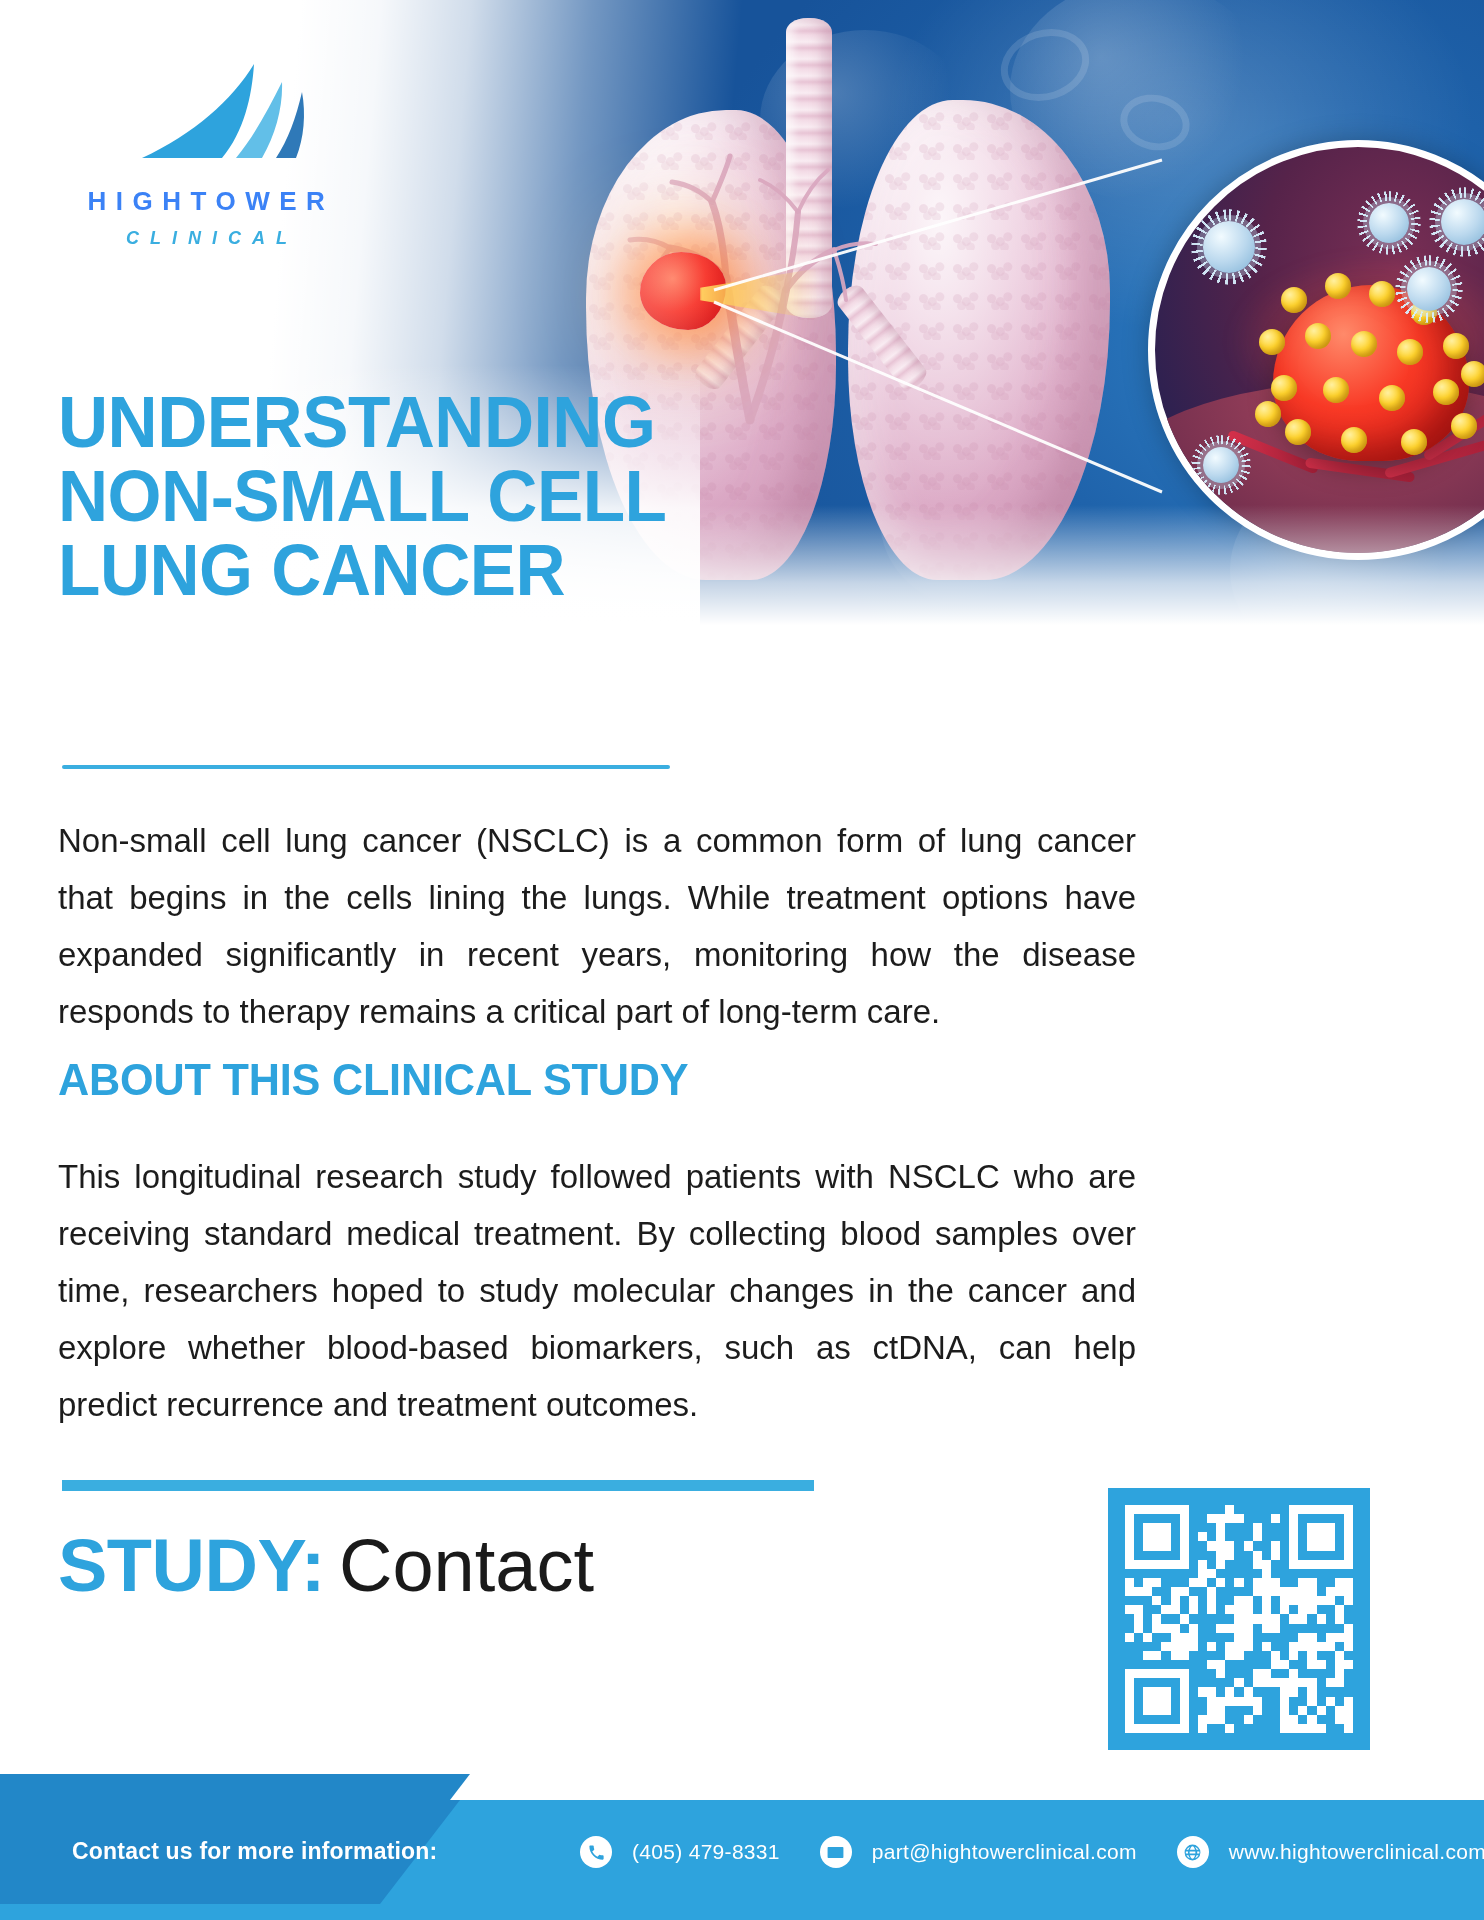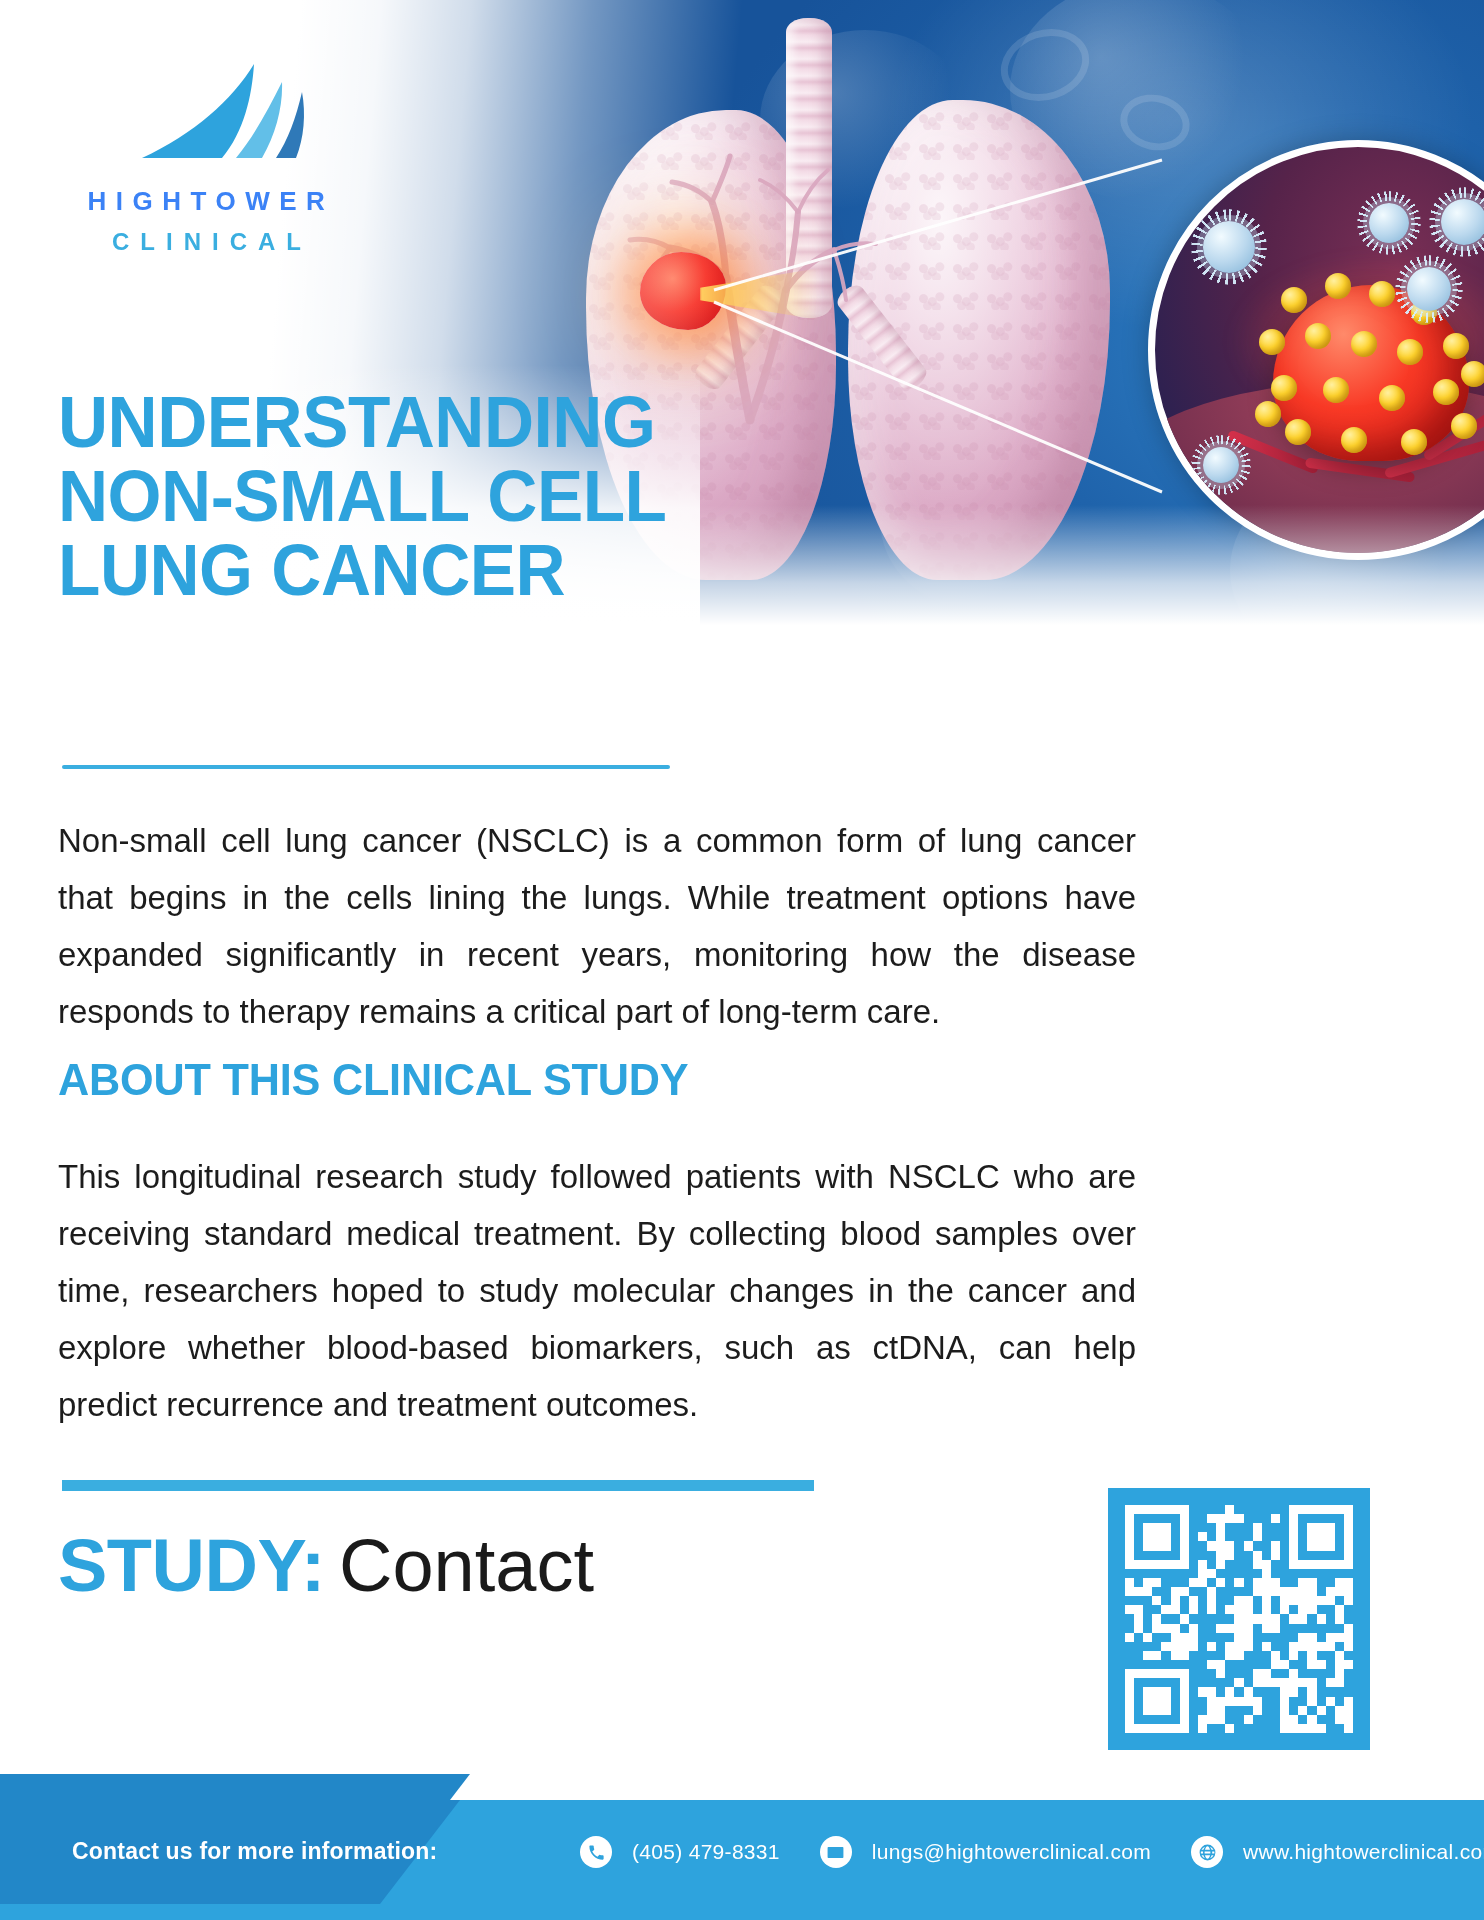--- a/index.html
+++ b/index.html
@@ -169,22 +169,22 @@
   }
 
   
   .logo{ position:absolute; left:58px; top:62px; width:300px; }
   .logo-mark{ width:190px; height:110px; display:block; margin-left:78px; }
   .logo-word{
     font-size:26px; font-weight:700; letter-spacing:9.5px;
     color:#3b82f6; text-align:center; margin-top:14px; margin-left:6px;
   }
   .logo-sub{
-    font-size:24px; font-weight:600; letter-spacing:11px;
-    color:#3aaee0; text-align:center; margin-top:11px; margin-left:8px;
+    font-size:18px; font-weight:600; letter-spacing:11px;
+    color:#3aaee0; text-align:center; margin-top:11px; margin-left:8px;font-style:italic;
   }
 
   
   .title{
     position:absolute; left:58px; top:385px; width:760px;
     font-size:73px; line-height:74px; font-weight:800;
     letter-spacing:-0.5px; color:#2ea3dd;
     font-family:"Liberation Sans", sans-serif;
     transform:scaleX(.95); transform-origin:left center;
   }
@@ -1028,21 +1028,21 @@
       </span>
       <span class="ctext">(405) 479-8331</span>
     </div>
 
     <div class="contact-item">
       <span class="cicon">
         <svg viewBox="0 0 24 24">
             <path d="M3 5h18c.6 0 1 .4 1 1v12c0 .6-.4 1-1 1H3c-.6 0-1-.4-1-1V6c0-.6.4-1 1-1zm9 8L4.2 7H19.8L12 13zm-8 4.4l5.3-4.1L12 15.4l2.7-2.1 5.3 4.1H4z"></path>
           </svg>
       </span>
-      <span class="ctext">lungs@hightowerclinical.com</span>
+      <span class="ctext">part@hightowerclinical.com</span>
     </div>
 
     <div class="contact-item">
       <span class="cicon">
         <svg viewBox="0 0 24 24">
             <path d="M12 2a10 10 0 100 20 10 10 0 000-20zm0 2c1.3 0 2.6 1.9 3.2 4.6H8.8C9.4 5.9 10.7 4 12 4zM6.8 8.6H4.4A8.1 8.1 0 019 4.6a12 12 0 00-2.2 4zm-3.1 2h2.7a18 18 0 000 2.8H3.7a8 8 0 010-2.8zm.7 4.8h2.4a12 12 0 002.2 4 8.1 8.1 0 01-4.6-4zM12 20c-1.3 0-2.6-1.9-3.2-4.6h6.4C14.6 18.1 13.3 20 12 20zm3.6-6.6H8.4a16 16 0 010-2.8h7.2a16 16 0 010 2.8zm-.6 6a12 12 0 002.2-4h2.4a8.1 8.1 0 01-4.6 4zm2.9-6a18 18 0 000-2.8h2.7a8 8 0 010 2.8h-2.7zm-.7-4.8a12 12 0 00-2.2-4 8.1 8.1 0 014.6 4h-2.4z"></path>
           </svg>
       </span>
       <span class="ctext">www.hightowerclinical.com</span>
     </div>

